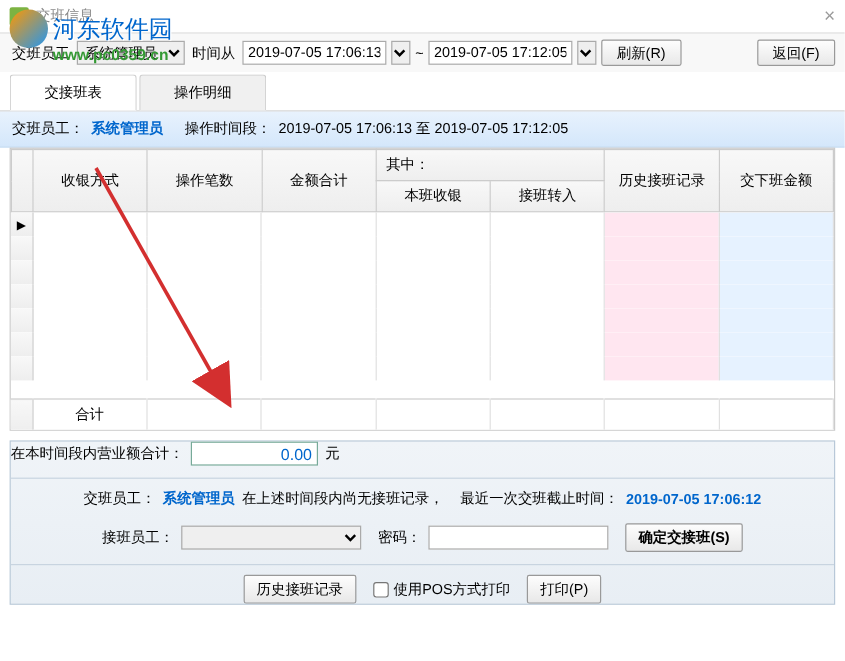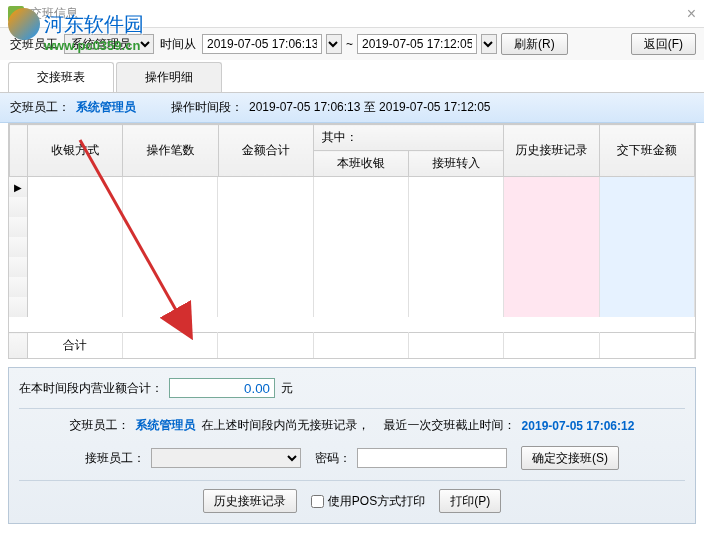--- a/index.html
+++ b/index.html
@@ -39,31 +39,31 @@
 .grid .rowhead { width: 18px; background: linear-gradient(#f8f8f8, #eee); border-right: 1px solid #ccc; text-align: center; }
 .grid tbody tr { background: #fff; }
 .grid .col-pink { background: #ffe6f0; }
 .grid .col-blue { background: #e6f2ff; }
 .grid .arrow { color: #000; font-size: 10px; }
 
 .grid-body { height: 155px; overflow: hidden; }
 .sum-row { background: linear-gradient(#f8f8f8, #eee); border-top: 1px solid #ccc; }
 .sum-row td { text-align: center; padding: 4px; }
 
-.bottom-panel { margin: 8px; border: 1px solid #b8c8d8; background: linear-gradient(#f0f4f8, #e8eef4); padding: 10px; position: relative; }
+.bottom-panel { margin: 8px; border: 1px solid #b8c8d8; background: linear-gradient(#f0f4f8, #e8eef4); position: relative; }
 .bottom-panel .row { display: flex; align-items: center; margin-bottom: 10px; gap: 6px; }
 .bottom-panel .amt-input { width: 106px; height: 20px; border: 1px solid #7a9; text-align: right; padding: 0 4px; color: #0066cc; background: #fff; }
 .bottom-panel .magenta { color: #e91e63; font-weight: bold; }
 .bottom-panel .btn { height: 24px; padding: 0 10px; background: linear-gradient(#fdfdfd, #e8e8e8); border: 1px solid #999; border-radius: 2px; font-size: 12px; cursor: pointer; }
 .bottom-panel .hr { border-top: 1px solid #c8d4e0; margin: 8px 0; }
 .bottom-panel .blue-text { color: #0066cc; font-weight: bold; }
 .bottom-panel input[type="text"], .bottom-panel input[type="password"], .bottom-panel select { height: 20px; border: 1px solid #aaa; font-size: 12px; padding: 0 4px; }
 .bottom-panel .right-btns { position: absolute; right: 10px; display: flex; gap: 6px; }
 .bottom-panel .action-row { display: flex; align-items: center; justify-content: center; gap: 14px; }
-.confirm-btn { font-weight: normal; padding: 0 10px; }
+.confirm-btn { font-weight: bold; padding: 0 10px; }
 
 .red-arrow { position: absolute; top: 120px; left: 60px; z-index: 50; pointer-events: none; }
 </style>
 </head>
 <body>
 
 <div class="watermark">
   <div class="logo">
     <div class="logo-icon"></div>
     <div class="logo-text">河东软件园</div>
@@ -101,21 +101,21 @@
 </div>
 
 <div class="tabs">
   <div class="tab active">交接班表</div>
   <div class="tab">操作明细</div>
 </div>
 
 <div class="infobar">
   <span>交班员工：</span>
   <span class="blue-bold">系统管理员</span>
-  <span style="margin-left:29px">操作时间段：</span>
+  <span style="margin-left:12px">操作时间段：</span>
   <span>2019-07-05 17:06:13 至 2019-07-05 17:12:05</span>
 </div>
 
 <div class="grid-wrap">
   <table class="grid">
     <thead>
       <tr>
         <th rowspan="2" class="rowhead"></th>
         <th rowspan="2">收银方式</th>
         <th rowspan="2">操作笔数</th>

